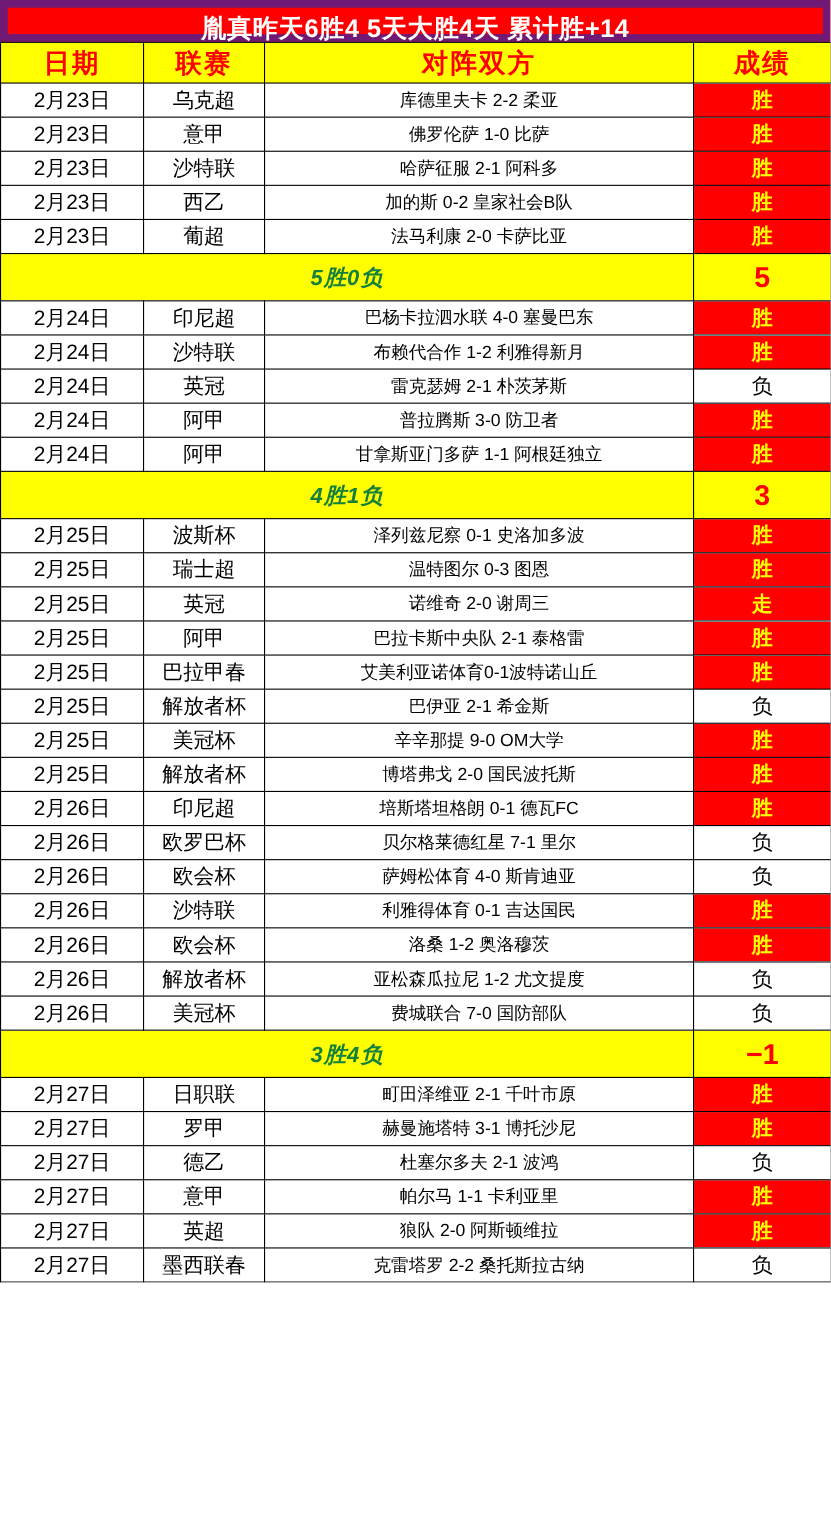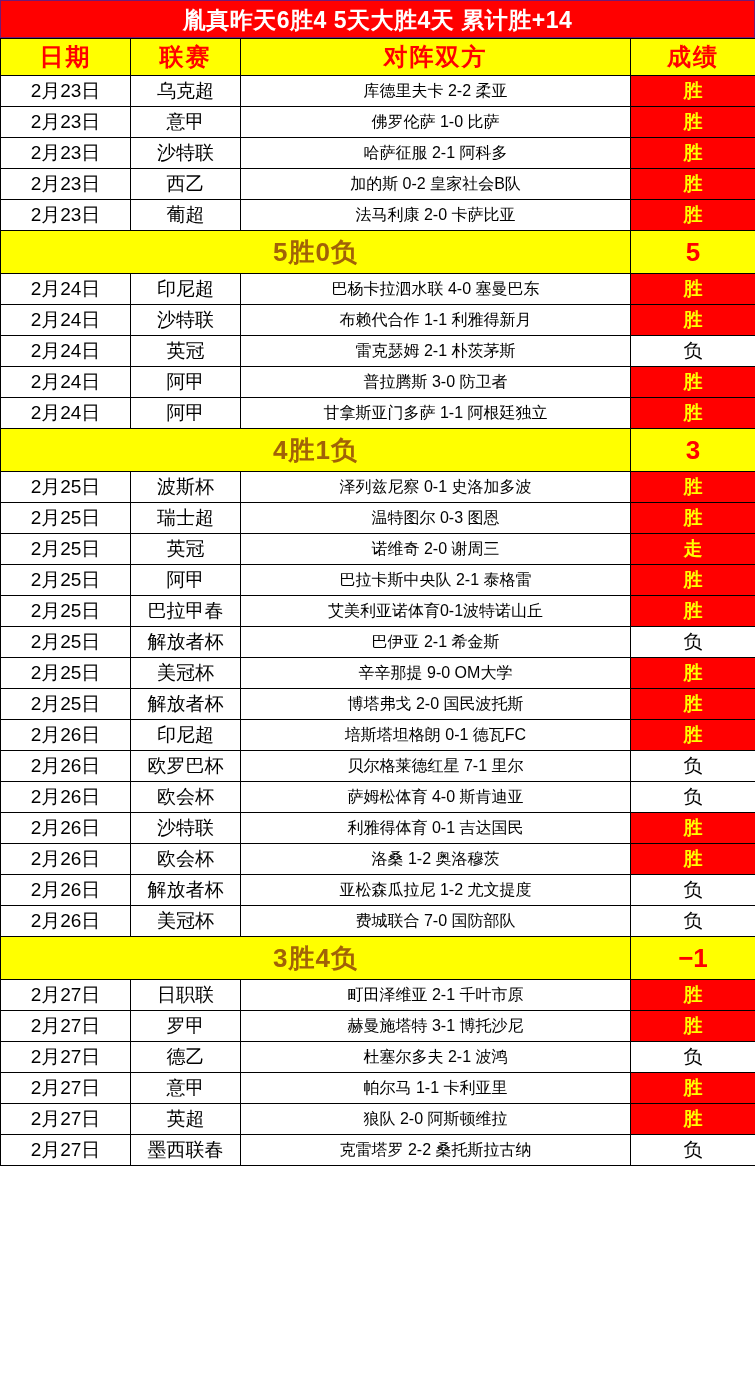--- a/index.html
+++ b/index.html
@@ -16,21 +16,21 @@
     box-sizing: border-box;
   }
   .title-bar {
     background: #ff0000;
     color: #ffffff;
     font-weight: bold;
     font-size: 23px;
     text-align: center;
     line-height: 38px;
     height: 38px;
-    border: 1px solid #701a75;
+    border: 7px solid #701a75;
     box-sizing: border-box;
     letter-spacing: 0.5px;
   }
   table {
     border-collapse: collapse;
     width: 755px;
     table-layout: fixed;
   }
   td, th {
     border: 1px solid #000000;
@@ -73,23 +73,24 @@
     background: #ffffff;
     color: #000000;
     font-size: 19px;
   }
   tr.summary td {
     background: #ffff00;
     font-weight: bold;
     height: 42px;
   }
   tr.summary td.summary-label {
-    color: #a16207;
-    font-size: 26px;
+    color: #15803d;
+    font-size: 20px;
     letter-spacing: 1px;
+    font-style: italic;
   }
   tr.summary td.summary-score {
     color: #ff0000;
     font-size: 26px;
   }
 </style>
 </head>
 <body>
 
 <div class="sheet">
@@ -148,21 +149,21 @@
         </tr>
         <tr>
           <td class="date">2月24日</td>
           <td class="league">印尼超</td>
           <td class="match">巴杨卡拉泗水联 4-0 塞曼巴东</td>
           <td class="result-win">胜</td>
         </tr>
         <tr>
           <td class="date">2月24日</td>
           <td class="league">沙特联</td>
-          <td class="match">布赖代合作 1-1 利雅得新月</td>
+          <td class="match">布赖代合作 1-2 利雅得新月</td>
           <td class="result-win">胜</td>
         </tr>
         <tr>
           <td class="date">2月24日</td>
           <td class="league">英冠</td>
           <td class="match">雷克瑟姆 2-1 朴茨茅斯</td>
           <td class="result-loss">负</td>
         </tr>
         <tr>
           <td class="date">2月24日</td>

